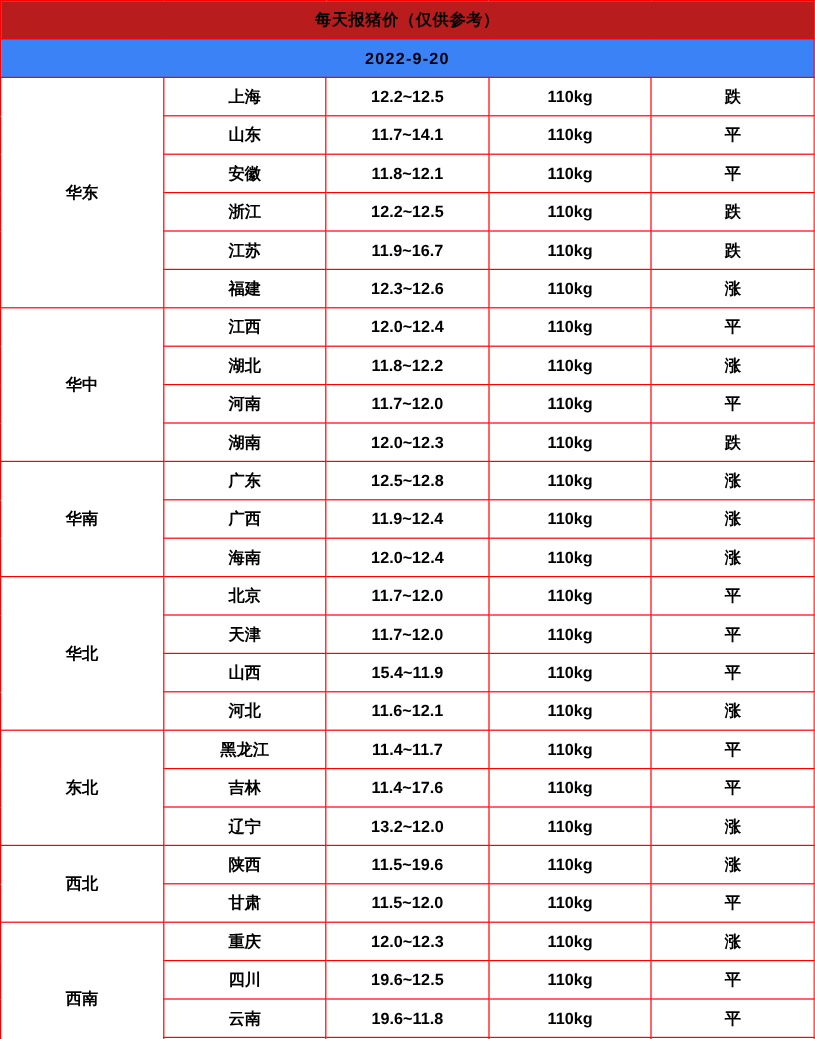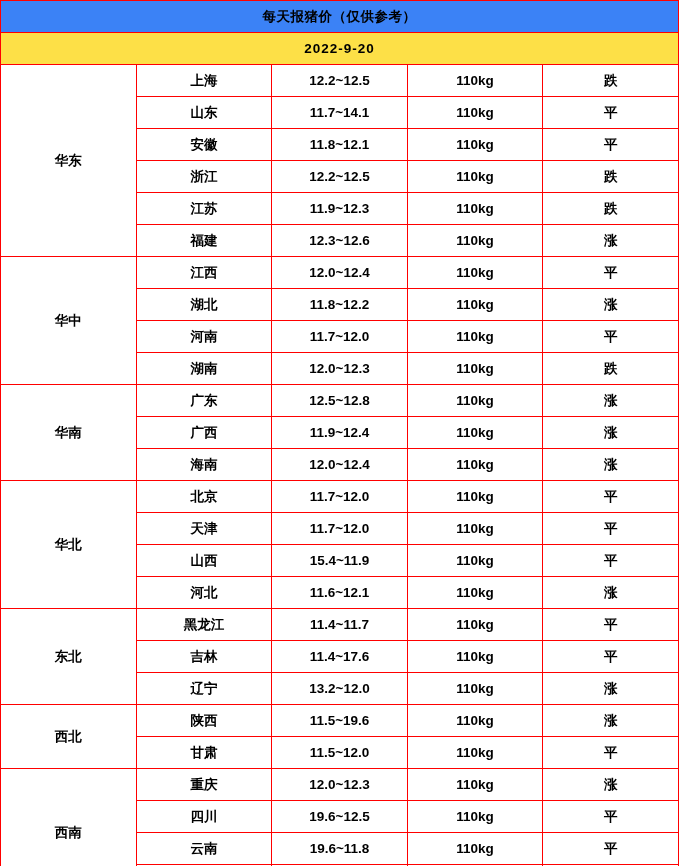--- a/index.html
+++ b/index.html
@@ -28,32 +28,32 @@
     padding: 0;
     text-align: center;
     vertical-align: middle;
     font-size: 13.5px;
     font-weight: bold;
     color: #000000;
     height: 31px;
     line-height: 31px;
   }
   .title-row td {
-    background: #3b82f6;
+    background: #b91c1c;
     color: #ffffff;
     font-size: 15px;
     font-weight: bold;
     height: 32px;
     line-height: 32px;
     border: 1px solid #e8601c;
     letter-spacing: 0.5px;
     margin-top: 44px;
   }
   .date-row td {
-    background: #fde047;
+    background: #3b82f6;
     color: #ffffff;
     font-size: 15px;
     font-weight: bold;
     height: 30px;
     line-height: 30px;
     border: 1px solid #e8601c;
     letter-spacing: 1px;
   }
   .region-cell {
     width: 118px;
@@ -114,21 +114,21 @@
           <td class="trend-cell trend-flat">平</td>
         </tr>
         <tr>
           <td class="prov-cell">浙江</td>
           <td class="price-cell">12.2~12.5</td>
           <td class="weight-cell">110kg</td>
           <td class="trend-cell trend-down">跌</td>
         </tr>
         <tr>
           <td class="prov-cell">江苏</td>
-          <td class="price-cell">11.9~12.3</td>
+          <td class="price-cell">11.9~16.7</td>
           <td class="weight-cell">110kg</td>
           <td class="trend-cell trend-down">跌</td>
         </tr>
         <tr>
           <td class="prov-cell">福建</td>
           <td class="price-cell">12.3~12.6</td>
           <td class="weight-cell">110kg</td>
           <td class="trend-cell trend-up">涨</td>
         </tr>
         <tr class="group-sep">

